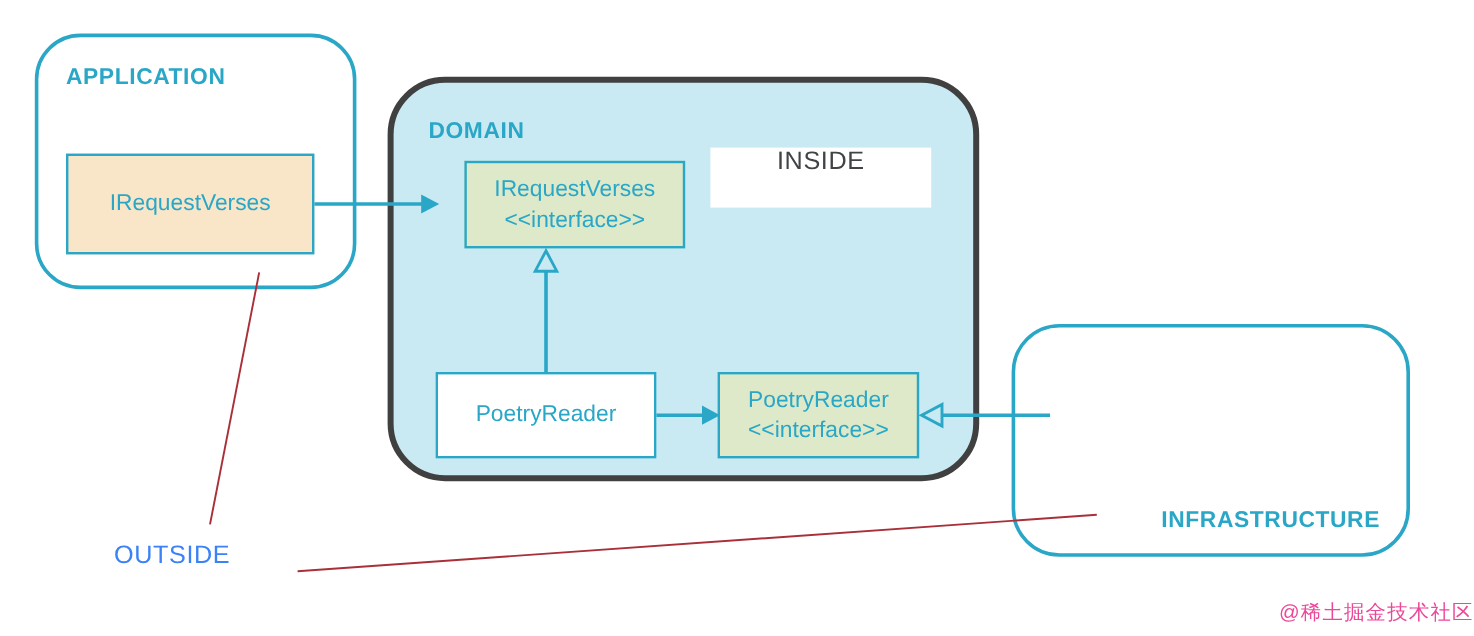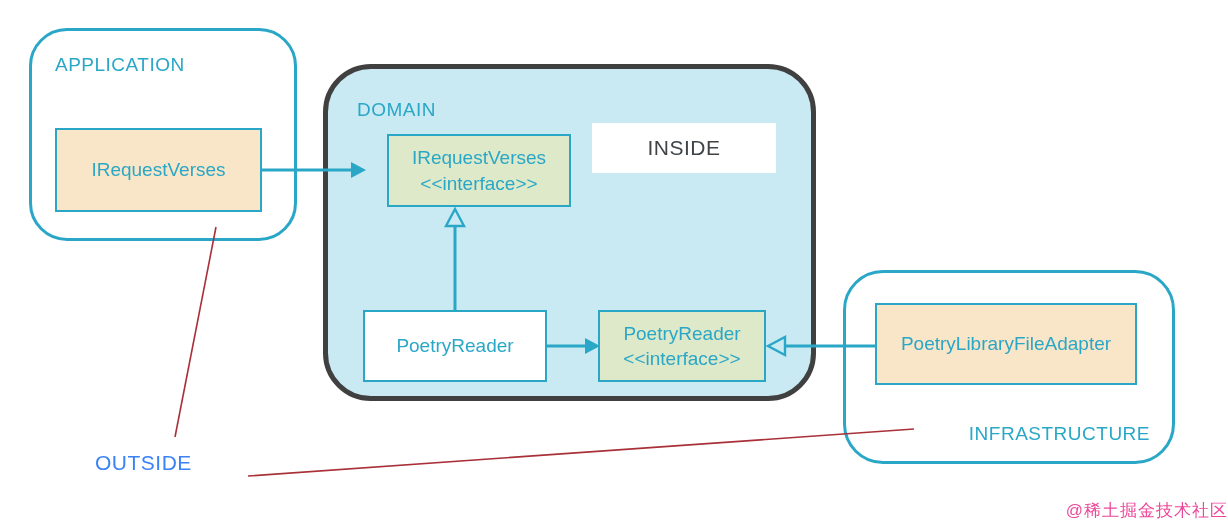--- a/index.html
+++ b/index.html
@@ -10,21 +10,21 @@
     position: relative;
     width: 1228px;
     height: 530px;
     background: #ffffff;
   }
 
   
   .region { position: absolute; }
   .region-label {
     position: absolute;
-    font-weight: normal;
+    font-weight: bold;
     font-size: 19px;
     letter-spacing: 0.5px;
     color: #2AA7C7;
     white-space: nowrap;
   }
   .region.application {
     left: 29px; top: 28px; width: 268px; height: 213px;
     background: #ffffff;
     border: 3px solid #2AA7C7;
     border-radius: 38px;
@@ -68,21 +68,21 @@
   .node.irequest-verses   { left: 363px; top: 134px; width: 184px; height: 73px; margin-left: 24px; }
   .node.poetry-reader     { left: 363px; top: 310px; width: 184px; height: 72px; }
   .node.iobtain-poems     { left: 598px; top: 310px; width: 168px; height: 72px; }
   .node.poetry-library-file-adapter { left: 875px; top: 303px; width: 262px; height: 82px; }
 
   
   .inside-box {
     position: absolute;
     left: 592px; top: 123px; width: 184px; height: 50px;
     background: #ffffff;
-    display: flex; align-items: center; justify-content: center;
+    display: flex; align-items: flex-start; justify-content: center;
     font-size: 21px;
     letter-spacing: 0.5px;
     color: #404447;
   }
   .outside-label {
     position: absolute;
     left: 95px; top: 451px;
     font-size: 21px;
     letter-spacing: 0.5px;
     color: #3b82f6;
@@ -141,23 +141,20 @@
 
   <div class="node plain poetry-reader">
     <span>PoetryReader</span>
   </div>
 
   <div class="node interface iobtain-poems">
     <span>PoetryReader</span>
     <span>&lt;&lt;interface&gt;&gt;</span>
   </div>
 
-  <div class="node adapter poetry-library-file-adapter">
-    <span>PoetryLibraryFileAdapter</span>
-  </div>
 
   <div class="outside-label">OUTSIDE</div>
 
   <svg class="edges" viewBox="0 0 1228 530" aria-hidden="true">
 
     <line class="teal-line" x1="262" y1="170" x2="352" y2="170"></line>
     <polygon class="head-filled" points="351,162 351,178 366,170"></polygon>
 
     <line class="teal-line" x1="455" y1="310" x2="455" y2="224"></line>
     <polygon class="head-hollow" points="455,209 446,226 464,226"></polygon>

